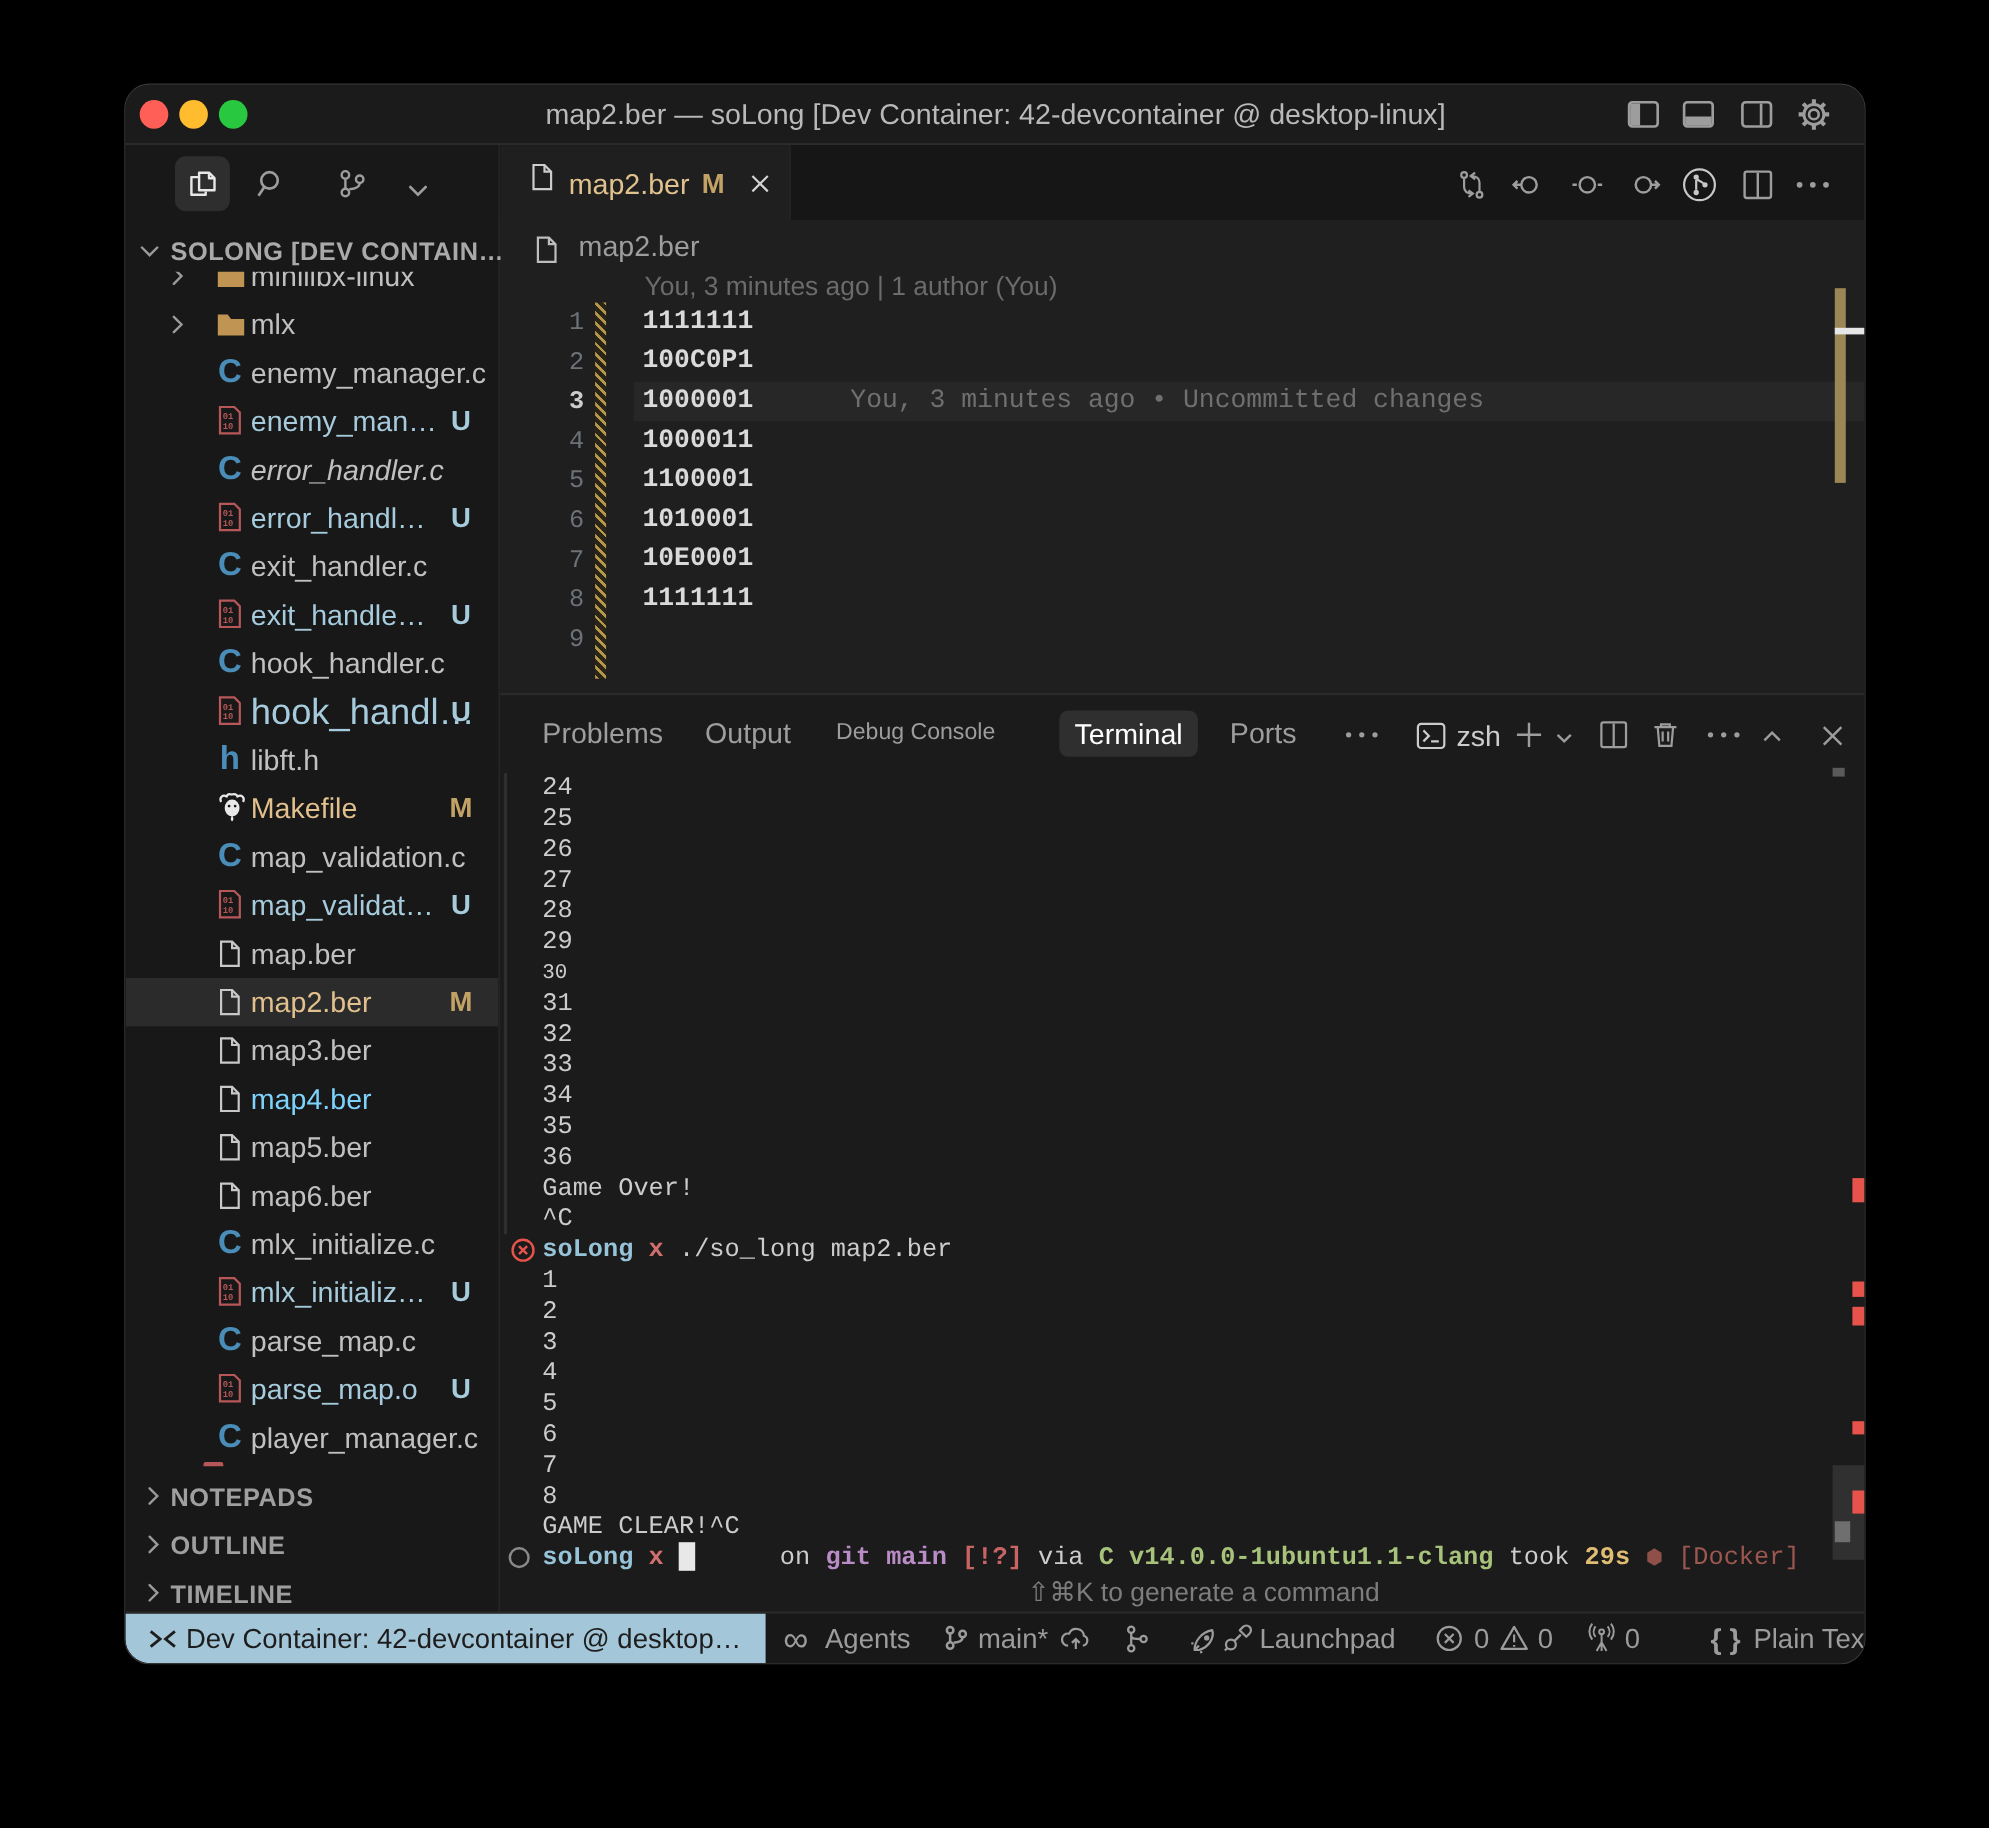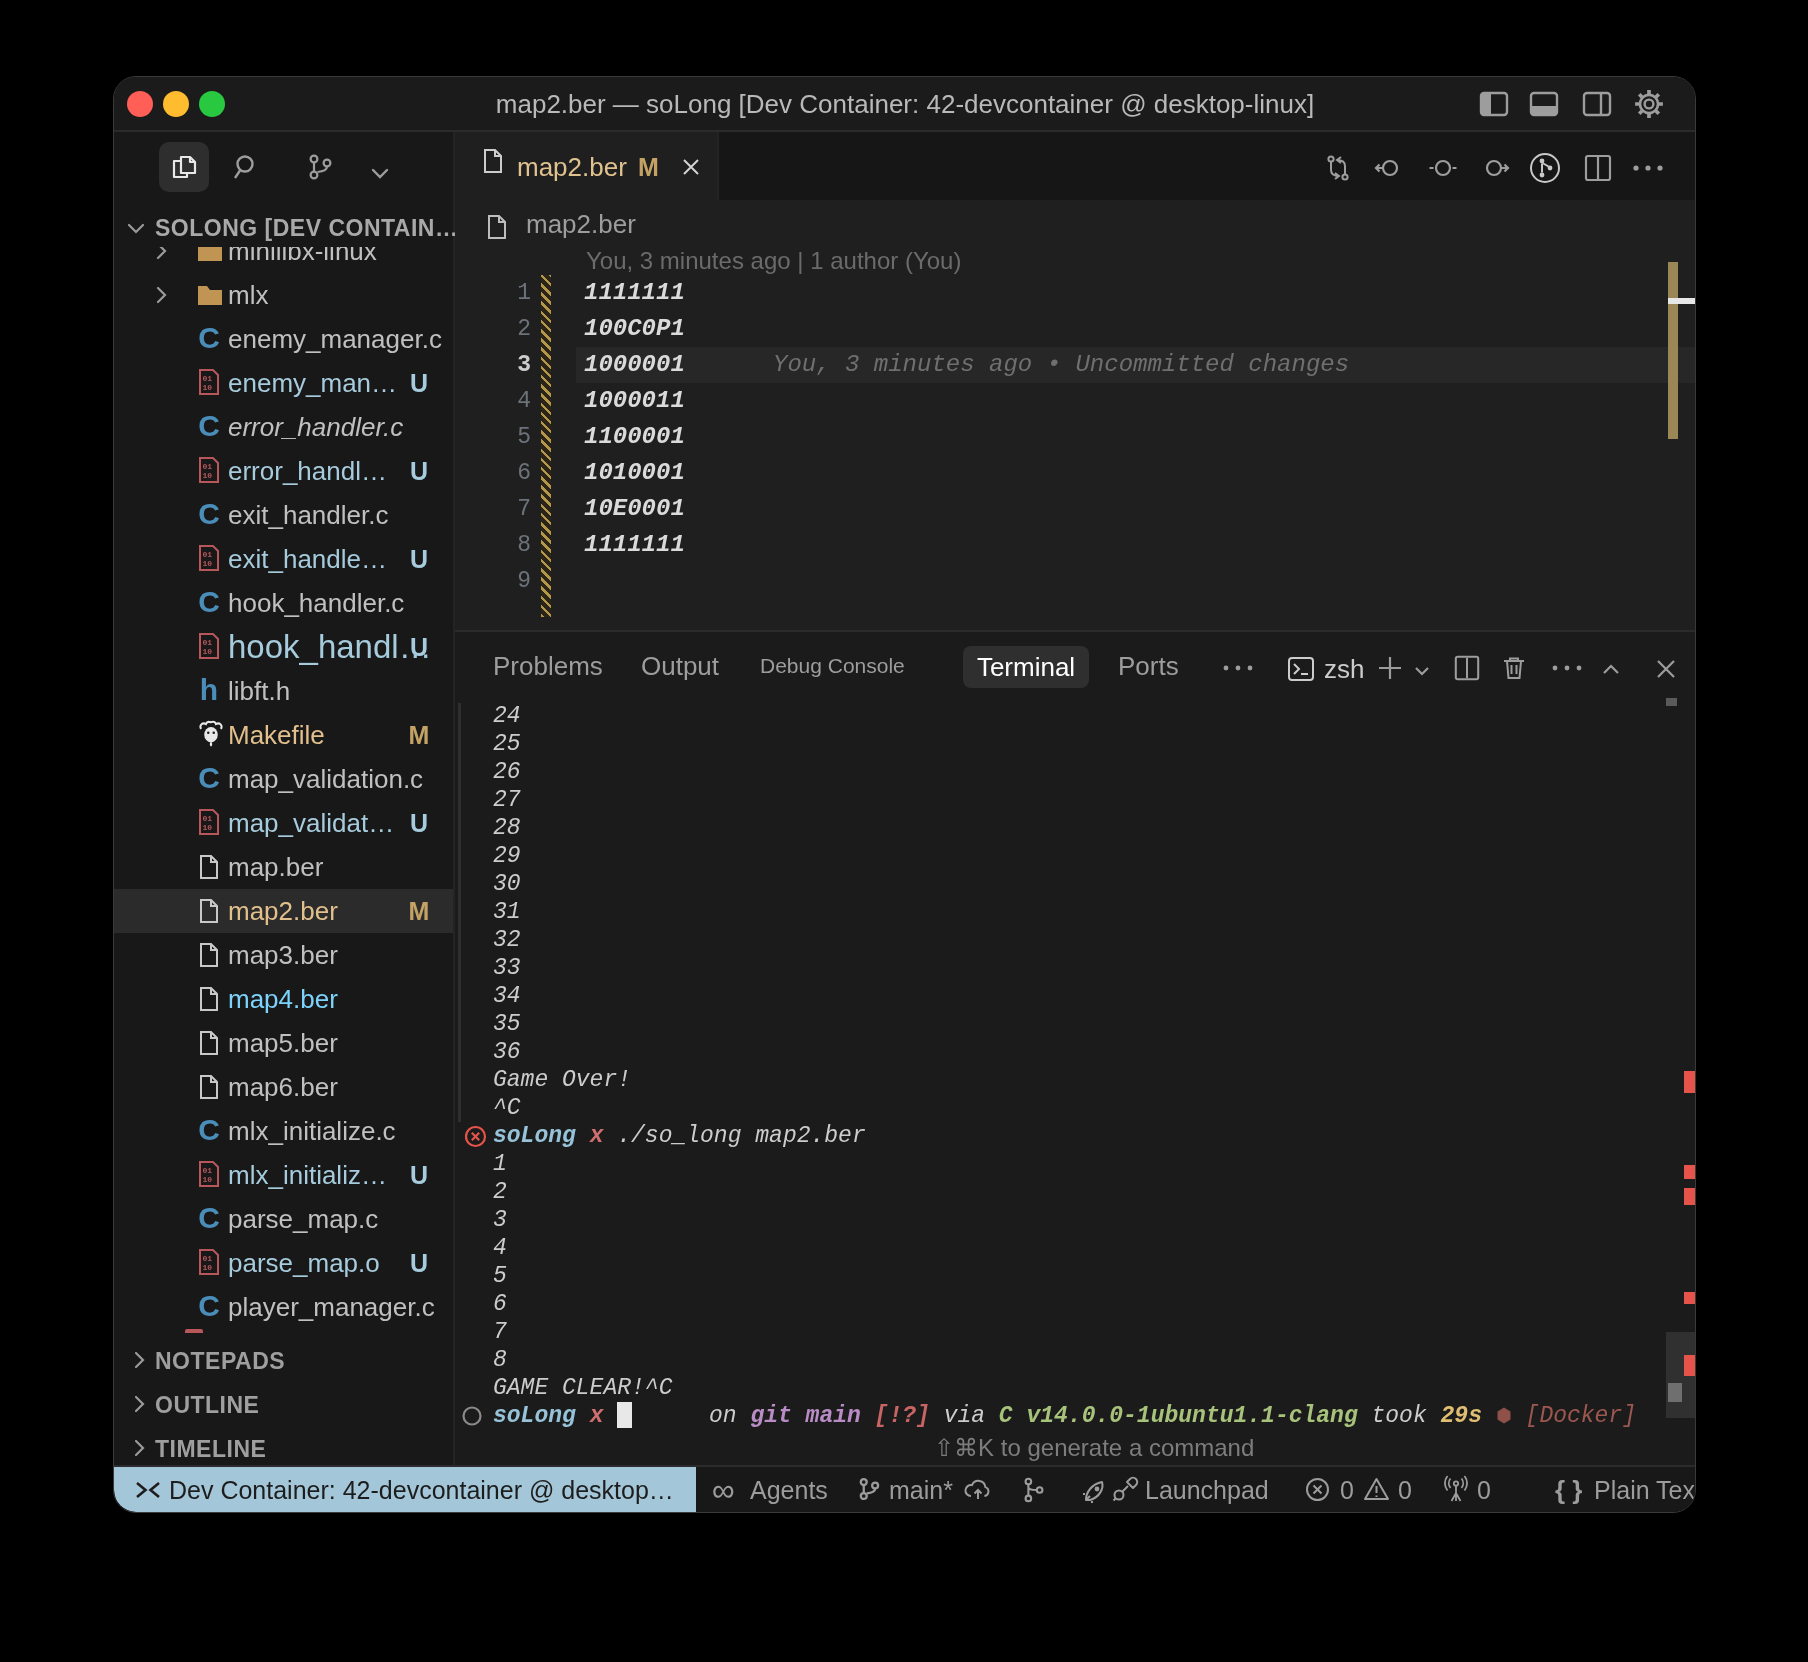--- a/index.html
+++ b/index.html
@@ -1,20 +1,20 @@
 <!DOCTYPE html>
 <html><head><meta charset="utf-8"><style>
 *{margin:0;padding:0;box-sizing:border-box;}
 html,body{width:1808px;height:1662px;background:#000;overflow:hidden;}
 body{font-family:"Liberation Sans",sans-serif;}
 #win{position:absolute;left:114px;top:77px;width:1581px;height:1435px;background:#181818;
  border-radius:22px;overflow:hidden;outline:1px solid #3a3a3a;}
 .a{position:absolute;}
 .mono{font-family:"Liberation Mono",monospace;}
-.pre{white-space:pre;font-style:italic;}
+.pre{white-space:pre;}
 svg{display:block;}
 </style></head><body>
 <div id="win">
 
 <div class="a" style="left:0;top:0;width:1581px;height:53px;background:#1b1b1b;"></div>
 <div class="a" style="left:0;top:53px;width:1581px;height:2px;background:#2b2b2b;"></div>
 <div class="a" style="left:13px;top:14px;width:26px;height:26px;border-radius:50%;background:#ff5f57;"></div>
 <div class="a" style="left:49px;top:14px;width:26px;height:26px;border-radius:50%;background:#febc2e;"></div>
 <div class="a" style="left:85px;top:14px;width:26px;height:26px;border-radius:50%;background:#28c840;"></div>
 <div class="a" style="left:300px;top:13px;width:982px;height:28px;line-height:28px;text-align:center;color:#b9b9b9;font-size:26px;font-weight:500;">map2.ber — soLong [Dev Container: 42-devcontainer @ desktop-linux]</div>
@@ -383,21 +383,21 @@
 <svg class="a" style="left:1539px;top:579px" width="26" height="26" viewBox="0 0 26 26">
       <path d="M5 5 L21 21 M21 5 L5 21" stroke="#9d9d9d" stroke-width="2.2"></path>
     </svg>
 <div class="a" style="left:344px;top:626px;width:3px;height:419px;background:#2f2f2f;"></div>
 <div class="a mono pre" style="left:379px;top:625px;height:28px;line-height:28px;font-size:23px;color:#cccccc;">24</div>
 <div class="a mono pre" style="left:379px;top:653px;height:28px;line-height:28px;font-size:23px;color:#cccccc;">25</div>
 <div class="a mono pre" style="left:379px;top:681px;height:28px;line-height:28px;font-size:23px;color:#cccccc;">26</div>
 <div class="a mono pre" style="left:379px;top:709px;height:28px;line-height:28px;font-size:23px;color:#cccccc;">27</div>
 <div class="a mono pre" style="left:379px;top:737px;height:28px;line-height:28px;font-size:23px;color:#cccccc;">28</div>
 <div class="a mono pre" style="left:379px;top:765px;height:28px;line-height:28px;font-size:23px;color:#cccccc;">29</div>
-<div class="a mono pre" style="left:379px;top:793px;height:28px;line-height:28px;font-size:23px;color:#cccccc;">30</div>
+<div class="a mono pre" style="left:379px;top:793px;height:28px;line-height:28px;font-size:19px;color:#cccccc;">30</div>
 <div class="a mono pre" style="left:379px;top:821px;height:28px;line-height:28px;font-size:23px;color:#cccccc;">31</div>
 <div class="a mono pre" style="left:379px;top:849px;height:28px;line-height:28px;font-size:23px;color:#cccccc;">32</div>
 <div class="a mono pre" style="left:379px;top:877px;height:28px;line-height:28px;font-size:23px;color:#cccccc;">33</div>
 <div class="a mono pre" style="left:379px;top:905px;height:28px;line-height:28px;font-size:23px;color:#cccccc;">34</div>
 <div class="a mono pre" style="left:379px;top:933px;height:28px;line-height:28px;font-size:23px;color:#cccccc;">35</div>
 <div class="a mono pre" style="left:379px;top:961px;height:28px;line-height:28px;font-size:23px;color:#cccccc;">36</div>
 <div class="a mono pre" style="left:379px;top:989px;height:28px;line-height:28px;font-size:23px;color:#cccccc;">Game Over!</div>
 <div class="a mono pre" style="left:379px;top:1017px;height:28px;line-height:28px;font-size:23px;color:#cccccc;">^C</div>
 <div class="a mono pre" style="left:379px;top:1045px;height:28px;line-height:28px;font-size:23px;color:#cccccc;"><span style="color:#96c3d8;font-weight:700;">soLong</span> <span style="color:#d06f6f;font-weight:700;">x</span> ./so_long map2.ber</div>
 <div class="a mono pre" style="left:379px;top:1073px;height:28px;line-height:28px;font-size:23px;color:#cccccc;">1</div>

